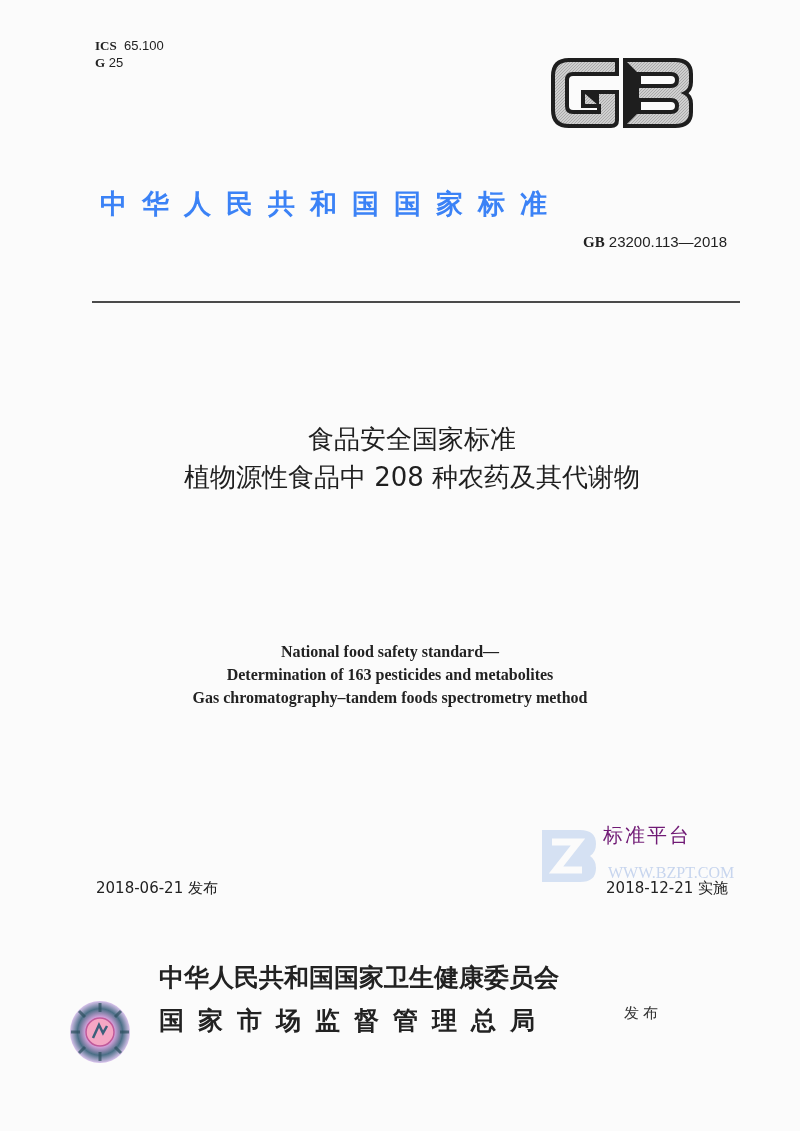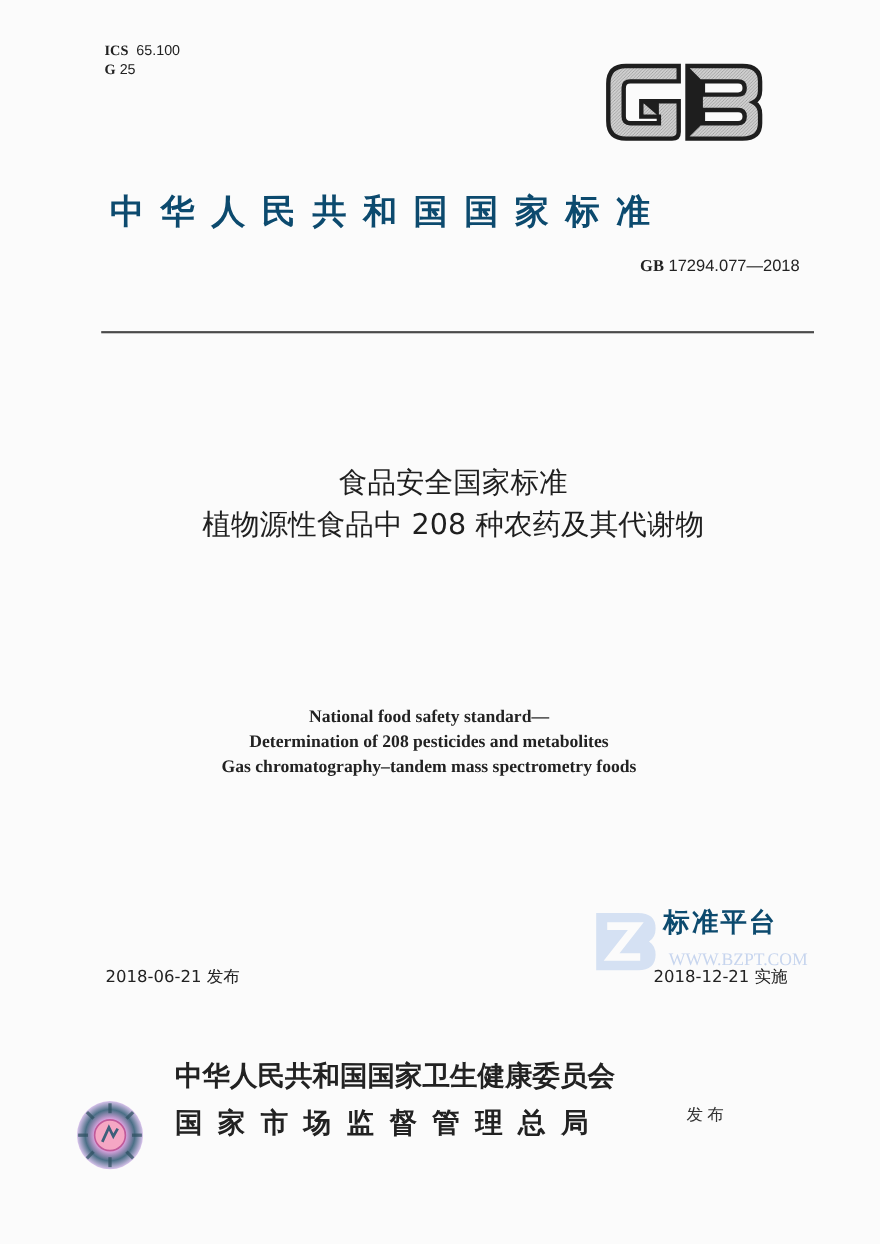--- a/index.html
+++ b/index.html
@@ -6,32 +6,32 @@
   body {
     width: 800px; height: 1131px; position: relative; overflow: hidden;
     background: #fbfbfb;
     color: #1f1f1f;
     font-family: "DejaVu Sans", sans-serif;
   }
   .abs { position: absolute; margin-left: 12px; }
   .classif { left: 83px; top: 37px; font-family: "Liberation Sans", sans-serif; font-size: 13px; line-height: 17px; color: #222; }
   .classif b { font-family: "Liberation Serif", serif; font-weight: bold; }
   .gb-logo { left: 535px; top: 52px; width: 150px; height: 82px; }
-  .nat-title { left: 88px; top: 172px; width: 640px; font-size: 31px; font-weight: bold; letter-spacing: 15px; color: #0c4a6e; white-space: nowrap; }
+  .nat-title { left: 88px; top: 186px; width: 640px; font-size: 27px; font-weight: bold; letter-spacing: 15px; color: #3b82f6; white-space: nowrap; }
   .std-no { right: 73px; top: 233px; font-family: "Liberation Sans", sans-serif; font-size: 15px; color: #222; }
   .std-no b { font-family: "Liberation Serif", serif; }
   .rule { left: 80px; top: 301px; width: 648px; height: 2px; background: #4a4a4a; }
   .cn-titles { left: 0; top: 420px; width: 800px; text-align: center; font-size: 26px; line-height: 38px; color: #1f1f1f; }
   .cn-titles div { white-space: nowrap; }
   .en-titles { left: 0; top: 640px; width: 756px; text-align: center; font-family: "Liberation Serif", serif; font-weight: bold; font-size: 16px; line-height: 23px; color: #222; }
   .watermark { left: 528px; top: 828px; width: 200px; height: 60px; }
-  .wm-text { position: absolute; left: 63px; top: -6px; font-family: "DejaVu Serif", serif; font-weight: bold; font-size: 24px; color: #0c4a6e; letter-spacing: 2px; white-space: nowrap; }
+  .wm-text { position: absolute; left: 63px; top: -6px; font-family: "DejaVu Serif", serif; font-weight: normal; font-size: 20px; color: #701a75; letter-spacing: 2px; white-space: nowrap; }
   .wm-url { position: absolute; left: 68px; top: 36px; font-family: "Liberation Serif", serif; font-size: 16px; color: #c7d5ee; white-space: nowrap; }
   .date-pub { left: 84px; top: 879px; font-size: 15px; color: #222; }
-  .date-imp { right: 84px; top: 879px; font-size: 15px; color: #222; }
+  .date-imp { right: 72px; top: 879px; font-size: 15px; color: #222; }
   .issuers { left: 147px; top: 956px; font-family: "DejaVu Serif", serif; font-weight: bold; font-size: 25px; line-height: 43px; color: #222; }
   .issuers div { white-space: nowrap; }
   .issuers .i1 { letter-spacing: 0px; text-align: center; }
   .issuers .i2 { letter-spacing: 5px; }
   .issuers .i3 { letter-spacing: 14px; }
   .issue-label { left: 612px; top: 1004px; font-family: "DejaVu Serif", serif; font-size: 15px; letter-spacing: 4px; color: #333; }
   .seal { left: 57px; top: 1000px; width: 62px; height: 64px; }
 </style>
 </head>
 <body>
@@ -54,34 +54,34 @@
     <path d="M36 40 H52 V54 Z" fill="#1e1e1e"></path>
 
     <path d="M78 8 H128 Q144 8 144 22 V30 Q144 38 138 41 Q144 44 144 52 V60 Q144 74 128 74 H78 Z M92 22 V34 H124 Q130 34 130 28 Q130 22 124 22 Z M92 48 V60 H124 Q130 60 130 54 Q130 48 124 48 Z" fill="url(#hatch)" stroke="#1e1e1e" stroke-width="4" fill-rule="evenodd"></path>
     <path d="M78 8 L92 22 V60 L78 74 Z" fill="#1e1e1e"></path>
   </svg>
 </div>
 
 <div class="abs nat-title">中华人民共和国国家标准</div>
 
 <div class="abs std-no">
-  <b>GB</b> <span>17294.077—2018</span>
+  <b>GB</b> <span>23200.113—2018</span>
 </div>
 
 <div class="abs rule"></div>
 
 <div class="abs cn-titles">
   <div>食品安全国家标准</div>
   <div>植物源性食品中 208 种农药及其代谢物</div>
 </div>
 
 <div class="abs en-titles">
   <div>National food safety standard—</div>
-  <div>Determination of 208 pesticides and metabolites</div>
-  <div>Gas chromatography–tandem mass spectrometry foods</div>
+  <div>Determination of 163 pesticides and metabolites</div>
+  <div>Gas chromatography–tandem foods spectrometry method</div>
 </div>
 
 <div class="abs watermark">
   <svg width="58" height="56" viewBox="0 0 58 56" style="position:absolute;left:0;top:0;">
     <path d="M2 2 H40 Q56 2 56 16 Q56 24 50 28 Q56 32 56 40 Q56 54 40 54 H2 Z" fill="#d5e1f3"></path>
     <path d="M12 14 H38 L16 42 H42" stroke="#fbfbfb" stroke-width="7" fill="none"></path>
   </svg>
   <div class="wm-text">标准平台</div>
   <div class="wm-url">WWW.BZPT.COM</div>
 </div>

